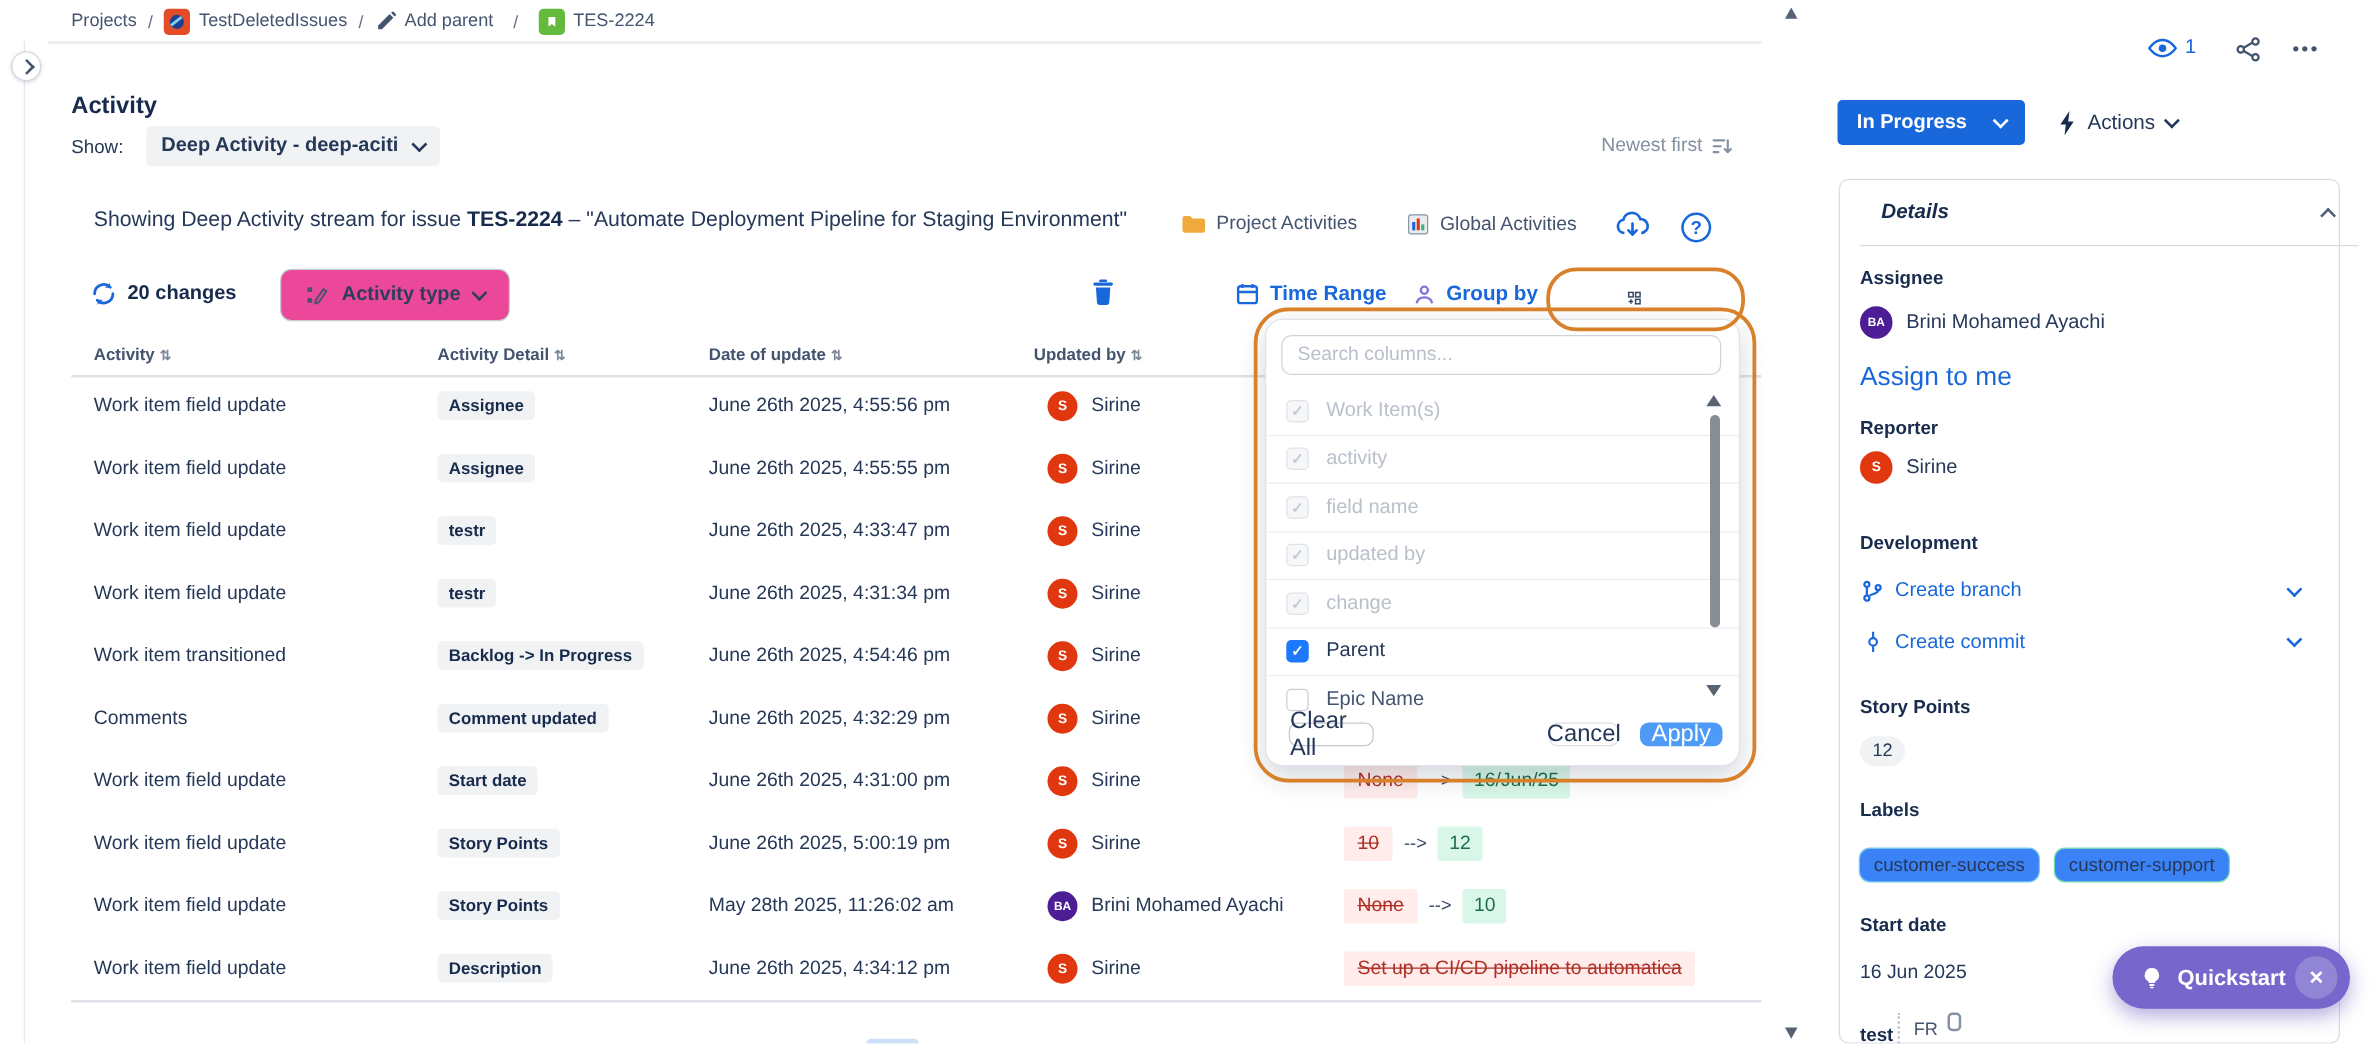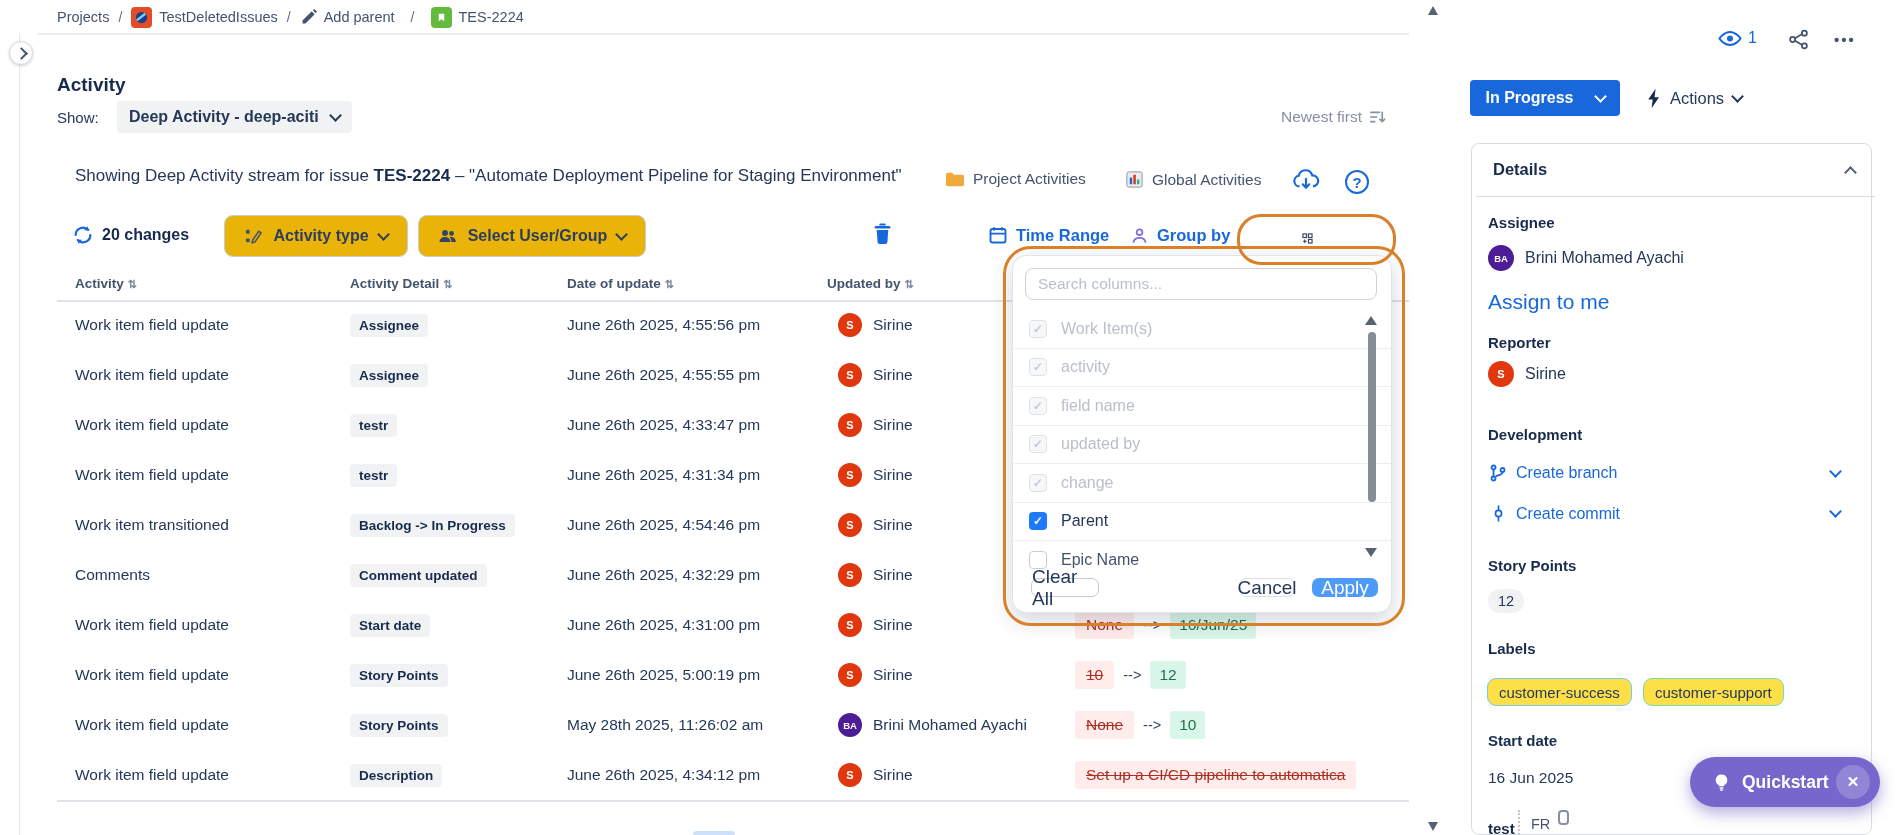--- a/index.html
+++ b/index.html
@@ -24,21 +24,21 @@
 
   
   .page-h{font-size:19px;font-weight:700;color:#172B4D;}
   .show-chip{height:32px;padding:0 12px;background:#F1F2F4;border-radius:4px;font-weight:700;font-size:16px;color:#253858;display:flex;align-items:center;gap:12px;}
   .muted-sort{color:#8590A2;font-size:15.5px;gap:7px;}
 
   .stream-line{font-size:17px;color:#253858;}
   .toolbtn{gap:8px;font-size:15.5px;color:#44546F;}
 
   
-  .fbtn{height:40px;border:1px solid #C6CCD4;border-radius:9px;background:#eab308;display:flex;align-items:center;justify-content:center;gap:10px;font-size:16px;font-weight:600;color:#2C3E5D;text-align:center;}
+  .fbtn{height:40px;border:1px solid #C6CCD4;border-radius:9px;background:#ec4899;display:flex;align-items:center;justify-content:center;gap:10px;font-size:16px;font-weight:600;color:#2C3E5D;text-align:center;}
   .linkbtn{height:40px;display:flex;align-items:center;gap:8px;font-size:16.5px;font-weight:600;color:#1868DB;}
 
   
   .thead{font-size:13.5px;font-weight:600;color:#44546F;}
   .sortg{font-size:11px;color:#7A8699;margin-left:4px;}
   .hline{height:1.5px;background:#DFE2E7;}
   .trow{position:absolute;left:57px;width:1352px;height:50px;}
   .cell{position:absolute;top:50%;transform:translateY(-50%);white-space:nowrap;}
   .c-act{left:18px;font-size:15.5px;color:#253858;}
   .c-det{left:293px;}
@@ -69,27 +69,27 @@
   .opt-label.muted{color:#B9C0CA;}
   .tri-up{width:0;height:0;border-left:6px solid transparent;border-right:6px solid transparent;border-bottom:9px solid #596473;}
   .tri-down{width:0;height:0;border-left:6px solid transparent;border-right:6px solid transparent;border-top:9px solid #596473;}
   .dd-thumb{position:absolute;left:355px;top:76px;width:8px;height:170px;background:#868E96;border-radius:4px;}
   .dd-btn{position:absolute;top:322px;height:19px;display:flex;align-items:center;justify-content:center;border-radius:7px;font-size:19px;color:#253858;background:#fff;box-sizing:border-box;}
   .annot{position:absolute;border:3px solid #D8802A;border-radius:28px;z-index:26;pointer-events:none;}
 
   
   .statusbtn{left:1470px;top:80px;width:150px;height:36px;background:#1868DB;border-radius:4px;display:flex;align-items:center;justify-content:center;gap:22px;color:#fff;font-weight:600;font-size:16px;}
   .card{left:1471px;top:143px;width:401px;height:692px;border:1.5px solid #D9DDE3;border-radius:8px;box-sizing:border-box;}
-  .card-h{position:absolute;left:4px;top:0;width:100%;height:53px;border-bottom:1.5px solid #D9DDE3;box-sizing:border-box;}
+  .card-h{position:absolute;left:16px;top:0;width:100%;height:53px;border-bottom:1.5px solid #D9DDE3;box-sizing:border-box;font-style:italic;}
   .fldlab{font-size:15px;font-weight:600;color:#172B4D;}
   .fldval{font-size:16px;color:#253858;}
   .bluelink{font-size:21px;color:#1868DB;}
   .devlink{font-size:16px;font-weight:500;color:#1868DB;}
   .sp-pill{height:24px;padding:0 10px;background:#F1F2F4;border-radius:12px;font-size:14.5px;color:#253858;display:flex;align-items:center;}
-  .lblchip{height:28px;padding:0 11px;border-radius:9px;font-size:15px;color:#253858;display:flex;align-items:center;background:#fde047;box-sizing:border-box;}
+  .lblchip{height:28px;padding:0 11px;border-radius:9px;font-size:15px;color:#253858;display:flex;align-items:center;background:#3b82f6;box-sizing:border-box;}
   .qs{left:1690px;top:757px;width:190px;height:50px;border-radius:25px;background:#7766CC;box-shadow:0 6px 16px rgba(90,70,180,.45);display:flex;align-items:center;padding-left:22px;box-sizing:border-box;z-index:30;}
   .qs-x{left:1836px;top:765px;width:34px;height:34px;border-radius:50%;background:#9186D6;color:#fff;display:flex;align-items:center;justify-content:center;font-size:15px;font-weight:700;z-index:31;}
 
   .qmark{width:24px;height:24px;border-radius:50%;border:2px solid #1868DB;color:#1868DB;font-size:15px;font-weight:700;display:flex;align-items:center;justify-content:center;box-sizing:border-box;}
   .dots{font-size:15px;font-weight:700;color:#44546F;letter-spacing:2px;}
   .sb-tri-up{width:0;height:0;border-left:5px solid transparent;border-right:5px solid transparent;border-bottom:9px solid #556274;}
   .sb-tri-down{width:0;height:0;border-left:5px solid transparent;border-right:5px solid transparent;border-top:9px solid #556274;}
 </style>
 </head>
 <body>
@@ -185,30 +185,20 @@
 
   <div class="abs fbtn" style="left:224px;top:215px;width:182px;">
     <svg width="19" height="19" viewBox="0 0 20 20">
       <rect x="2" y="3" width="4" height="4" rx="1" fill="#44546F"></rect>
         <rect x="2" y="12" width="4" height="4" rx="1" fill="#44546F"></rect>
       <path d="M9 14 15.5 4.5l2.5 1.8-6.5 9.5-3 .8z" fill="none" stroke="#44546F" stroke-width="1.6"></path>
     </svg>
     <span>Activity type</span>
     <span class="chev"></span>
   </div>
-  <div class="abs fbtn" style="left:418px;top:215px;width:226px;">
-    <svg width="20" height="20" viewBox="0 0 20 20" fill="#344563">
-      <circle cx="7" cy="7" r="3"></circle>
-        <circle cx="13.5" cy="7.5" r="2.4"></circle>
-      <path d="M1.5 16c0-3 2.5-5 5.5-5s5.5 2 5.5 5z"></path>
-        <path d="M13.4 16c.2-2.2-.7-3.8-1.9-4.6 1-.6 2.9-.6 3.9 0 1.6.9 2.5 2.6 2.5 4.6z"></path>
-    </svg>
-    <span>Select User/Group</span>
-    <span class="chev"></span>
-  </div>
   <div class="abs" style="left:872px;top:222px;">
     <svg width="21" height="24" viewBox="0 0 20 22" fill="#1868DB">
       <path d="M8 1h4a1 1 0 0 1 1 1v1H7V2a1 1 0 0 1 1-1z"></path>
         <rect x="2.5" y="3.4" width="15" height="2.4" rx="1.2"></rect>
       <path d="M4.5 7.2h11l-.8 11.3a2.2 2.2 0 0 1-2.2 2H7.5a2.2 2.2 0 0 1-2.2-2z"></path>
     </svg>
   </div>
 
   <div class="abs linkbtn" style="left:988px;top:215px;">
     <svg width="20" height="20" viewBox="0 0 20 20" fill="none" stroke="#1868DB" stroke-width="1.9">

